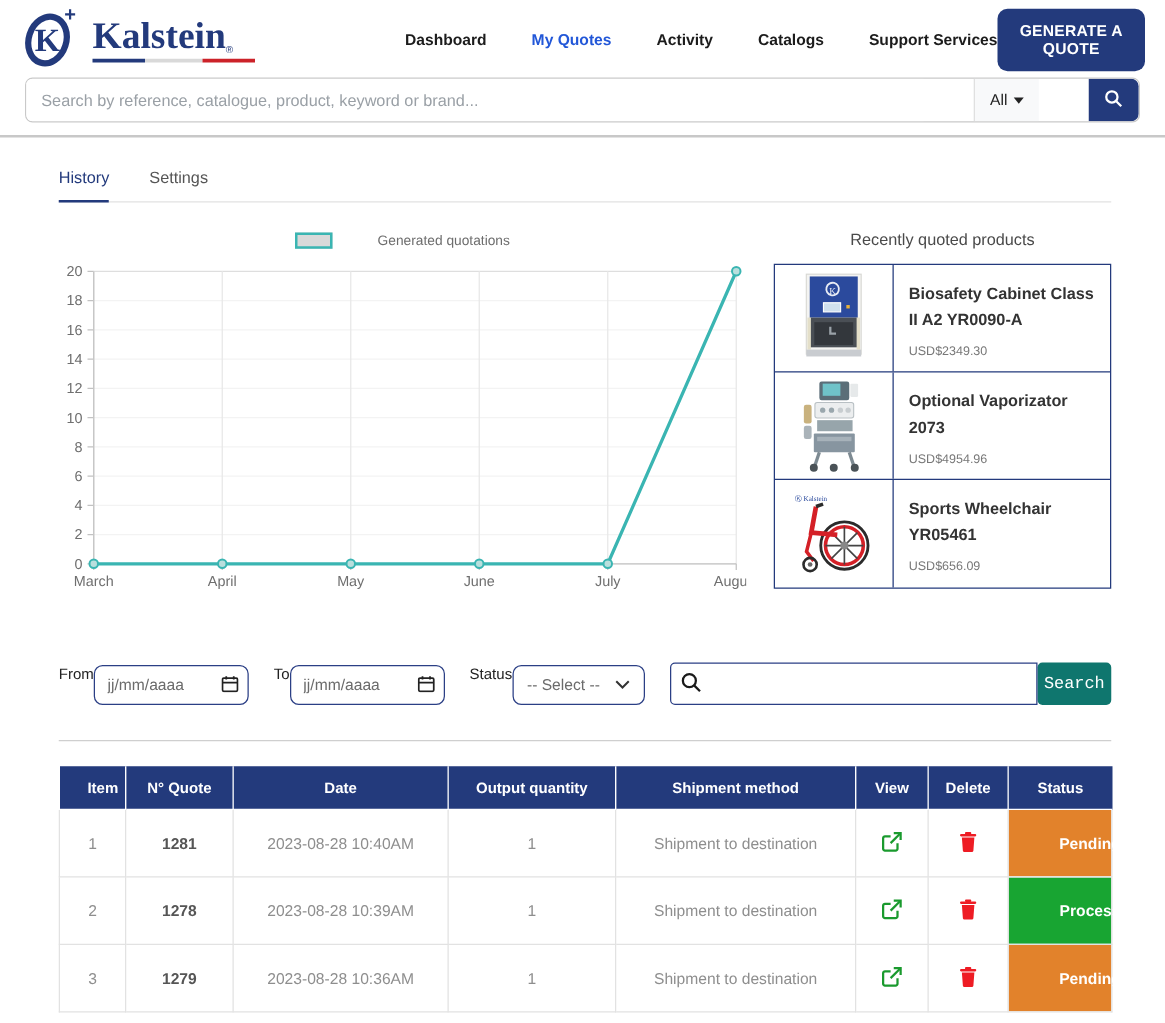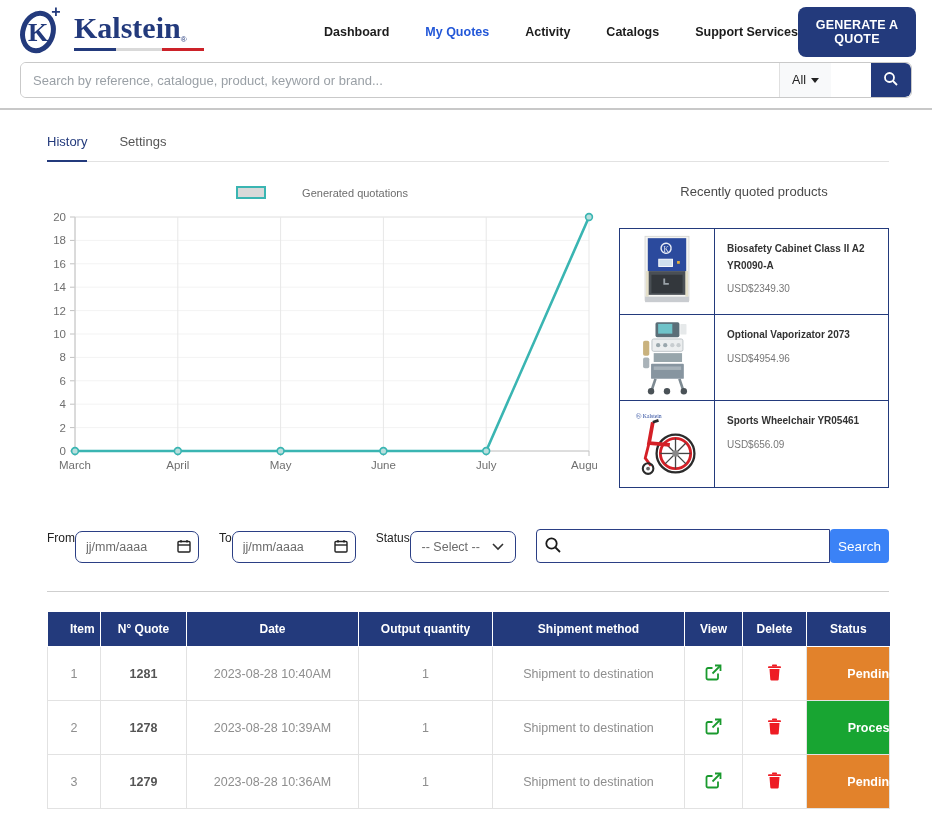--- a/index.html
+++ b/index.html
@@ -44,28 +44,28 @@
   .tab { font-size: 13px; color: #555; padding-bottom: 11px; cursor: pointer; }
   .tab.active { color: #233a7c; border-bottom: 2px solid #233a7c; margin-bottom: -1px; }
 
   
   .main { margin: 22px 43px 0 47px; display: flex; gap: 22px; }
   .chart-col { flex: 0 0 550px; }
   .legend { display: flex; align-items: center; justify-content: center; gap: 7px; margin: 2px 0 4px 0; }
   .legend-box { width: 30px; height: 13px; background: #d9d9d9; border: 2px solid #3ab5b2; }
   .legend-label { font-size: 11px; color: #6d6d6d; margin-left: 29px; }
   .products-col { flex: 1; }
-  .products-title { text-align: center; font-size: 13px; color: #4a4a4a; margin-bottom: 29px; }
+  .products-title { text-align: center; font-size: 13px; color: #4a4a4a; margin-bottom: 12px; }
   .products-panel { border: 1px solid #233a7c; }
   .product-row { display: flex; border-bottom: 1px solid #233a7c; min-height: 86px; }
   .product-row:last-child { border-bottom: none; }
   .product-img { flex: 0 0 95px; display: flex; align-items: center; justify-content: center;
     border-right: 1px solid #233a7c; padding: 4px; }
   .product-info { flex: 1; padding: 12px 12px 10px 12px; }
-  .product-name { font-size: 10px; font-weight: bold; color: #333; line-height: 1.65; }
+  .product-name { font-size: 13px; font-weight: bold; color: #333; line-height: 1.65; }
   .product-price { font-size: 10px; color: #777; margin-top: 9px; }
 
   
   .filters { margin: 40px 43px 0 47px; display: flex; gap: 20px; align-items: flex-end; }
   .fgroup { display: flex; flex-direction: row; }
   .fgroup label { font-size: 12px; color: #222; margin-bottom: 7px; }
   .date-wrap { position: relative; width: 124px; }
   .date-wrap input { width: 100%; height: 32px; border: 1.5px solid #2b3f85; border-radius: 7px;
     padding: 0 28px 0 10px; font-size: 12.5px; color: #555; outline: none;
     font-family: "Liberation Sans", sans-serif; }
@@ -73,22 +73,22 @@
   .date-wrap .cal-icon { position: absolute; right: 8px; top: 8px; }
   .status-select { width: 106px; height: 32px; border: 1.5px solid #2b3f85; border-radius: 7px;
     display: flex; align-items: center; justify-content: center; gap: 12px; font-size: 12.5px;
     color: #6b6b6b; cursor: pointer; background: #fff; text-align: right; }
   .fsearch { flex: 1; display: flex; }
   .fsearch-wrap { position: relative; flex: 1; }
   .fsearch-wrap input { width: 100%; height: 34px; border: 1.5px solid #2b3f85; border-radius: 4px 0 0 4px;
     padding: 0 8px 0 32px; font-size: 13px; color: #333; outline: none;
     font-family: "Liberation Sans", sans-serif; }
   .fsearch-wrap .mag { position: absolute; left: 8px; top: 7px; }
-  .fsearch-btn { width: 59px; height: 34px; background: #3b82f6; color: #fff; border: none;
-    border-radius: 4px; font-size: 13.5px; cursor: pointer; font-family: Liberation Sans, sans-serif; }
+  .fsearch-btn { width: 59px; height: 34px; background: #0f766e; color: #fff; border: none;
+    border-radius: 4px; font-size: 13.5px; cursor: pointer; font-family: Liberation Mono, monospace; }
   .filters-divider { margin: 28px 43px 0 47px; border-bottom: 1px solid #cfcfcf; }
 
   
   .quotes-table { margin: 20px 43px 0 47px; border-collapse: collapse; width: 842px;
     table-layout: fixed; }
   .quotes-table th { background: #233a7c; color: #fff; font-size: 12px; font-weight: bold;
     padding: 10px 4px; border: 1px solid #fff; border-top: none; }
   .quotes-table th:first-child { border-left: none; padding-left: 21px; }
   .quotes-table th:last-child { border-right: none; }
   .quotes-table td { border: 1px solid #e2e2e2; text-align: center; font-size: 12.5px;

